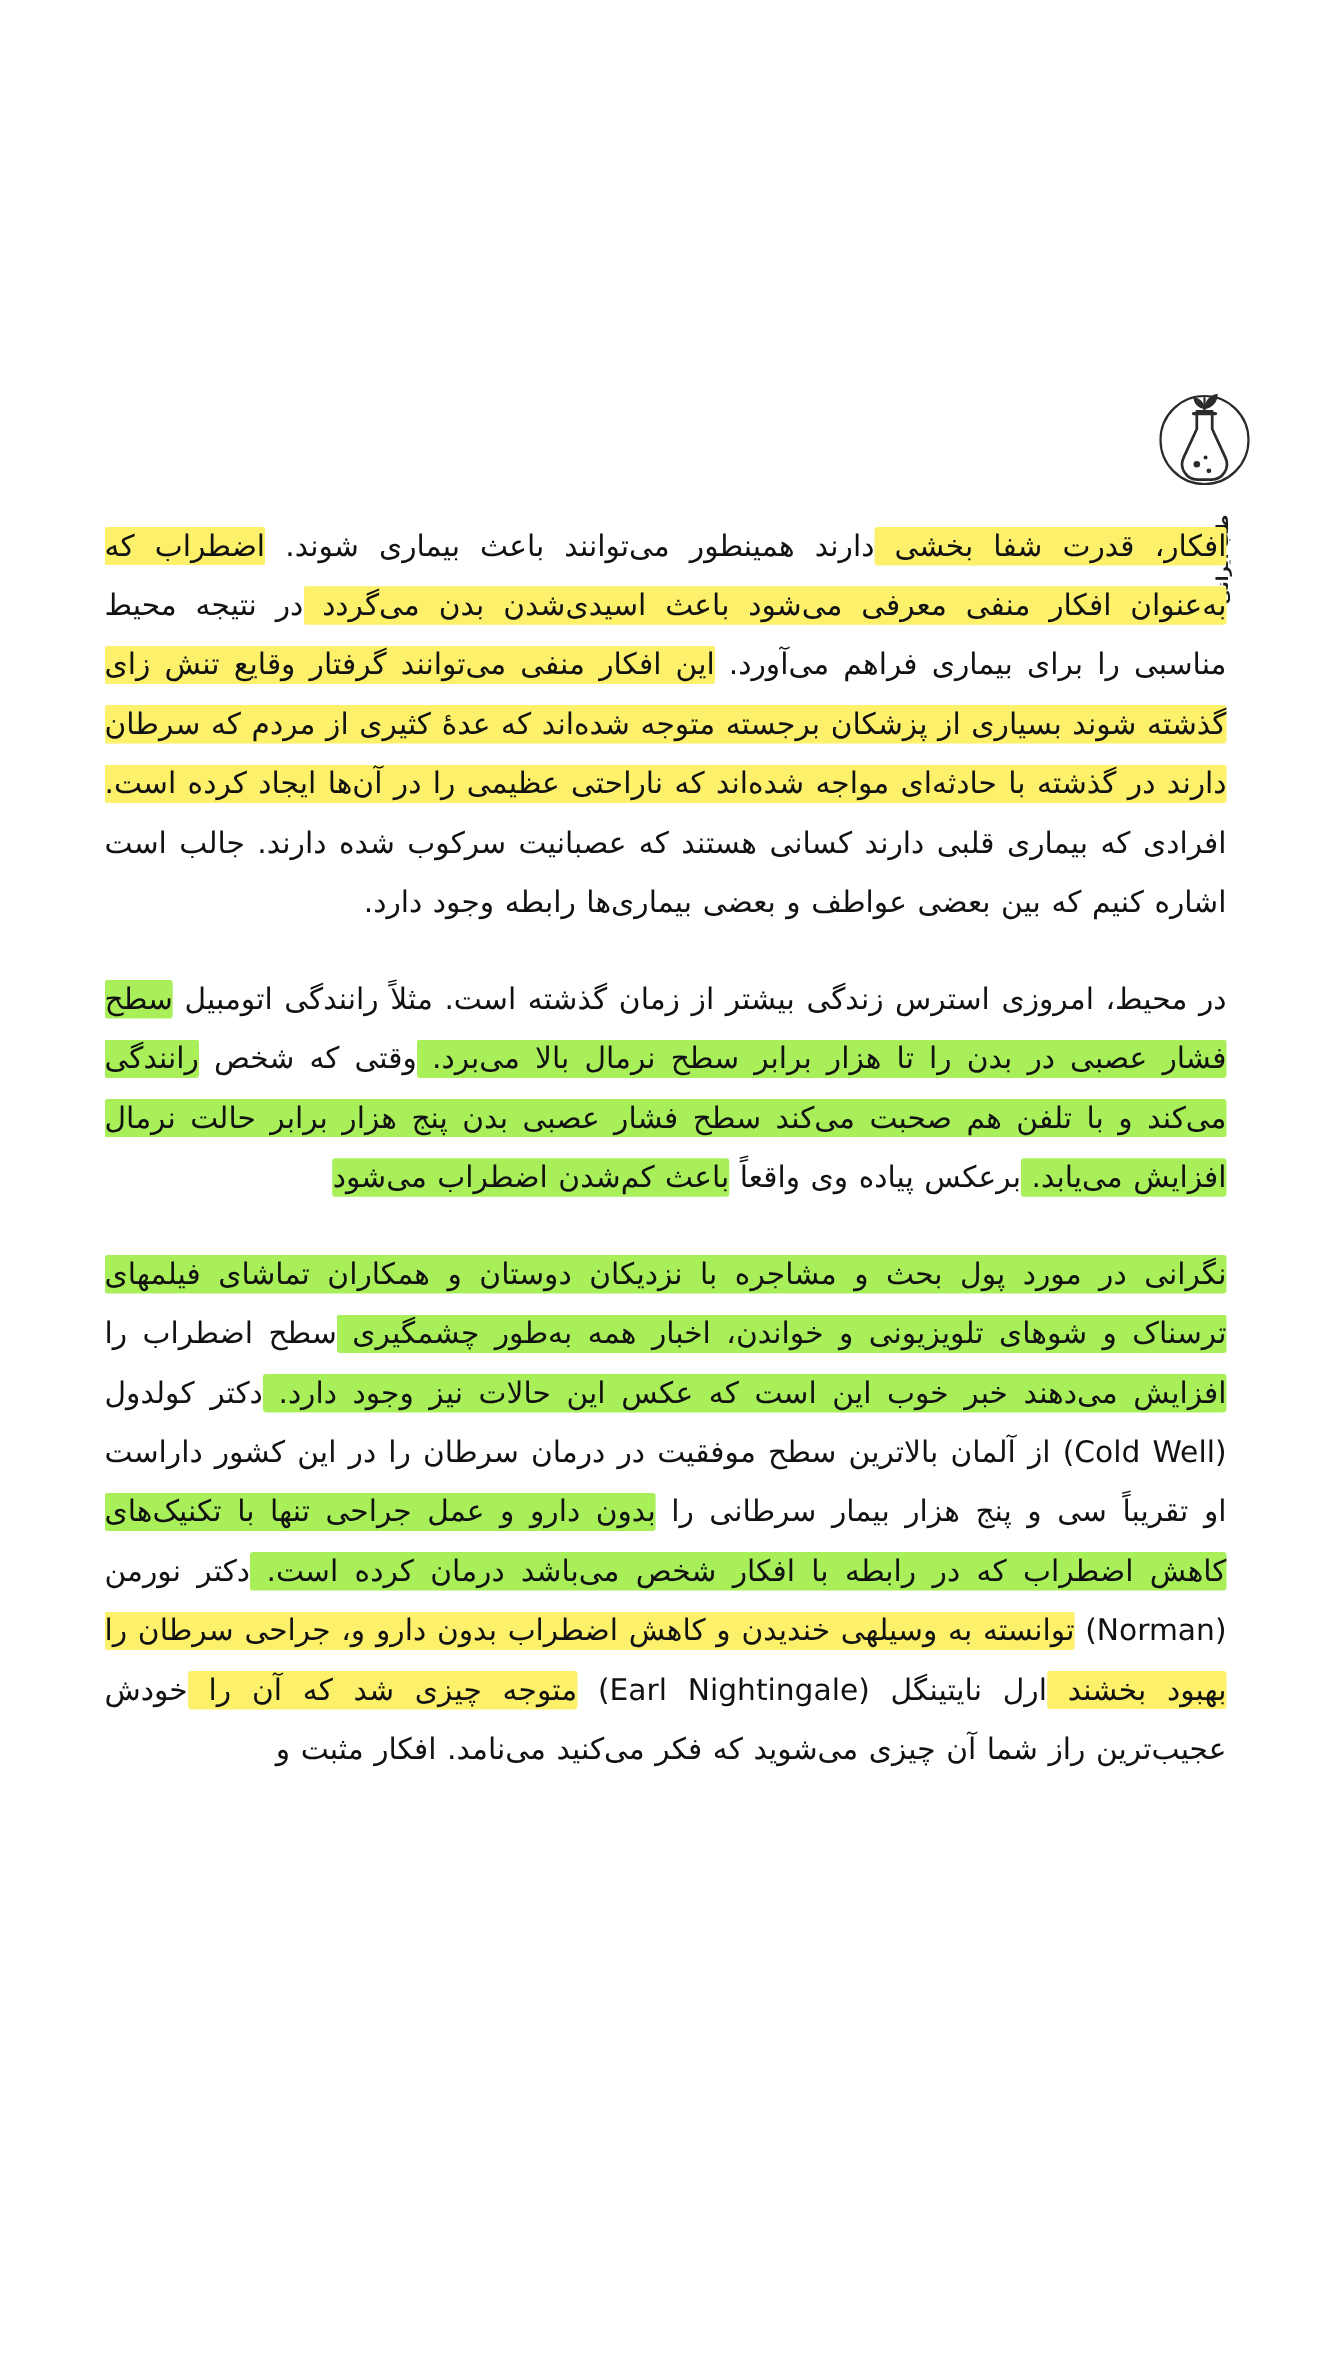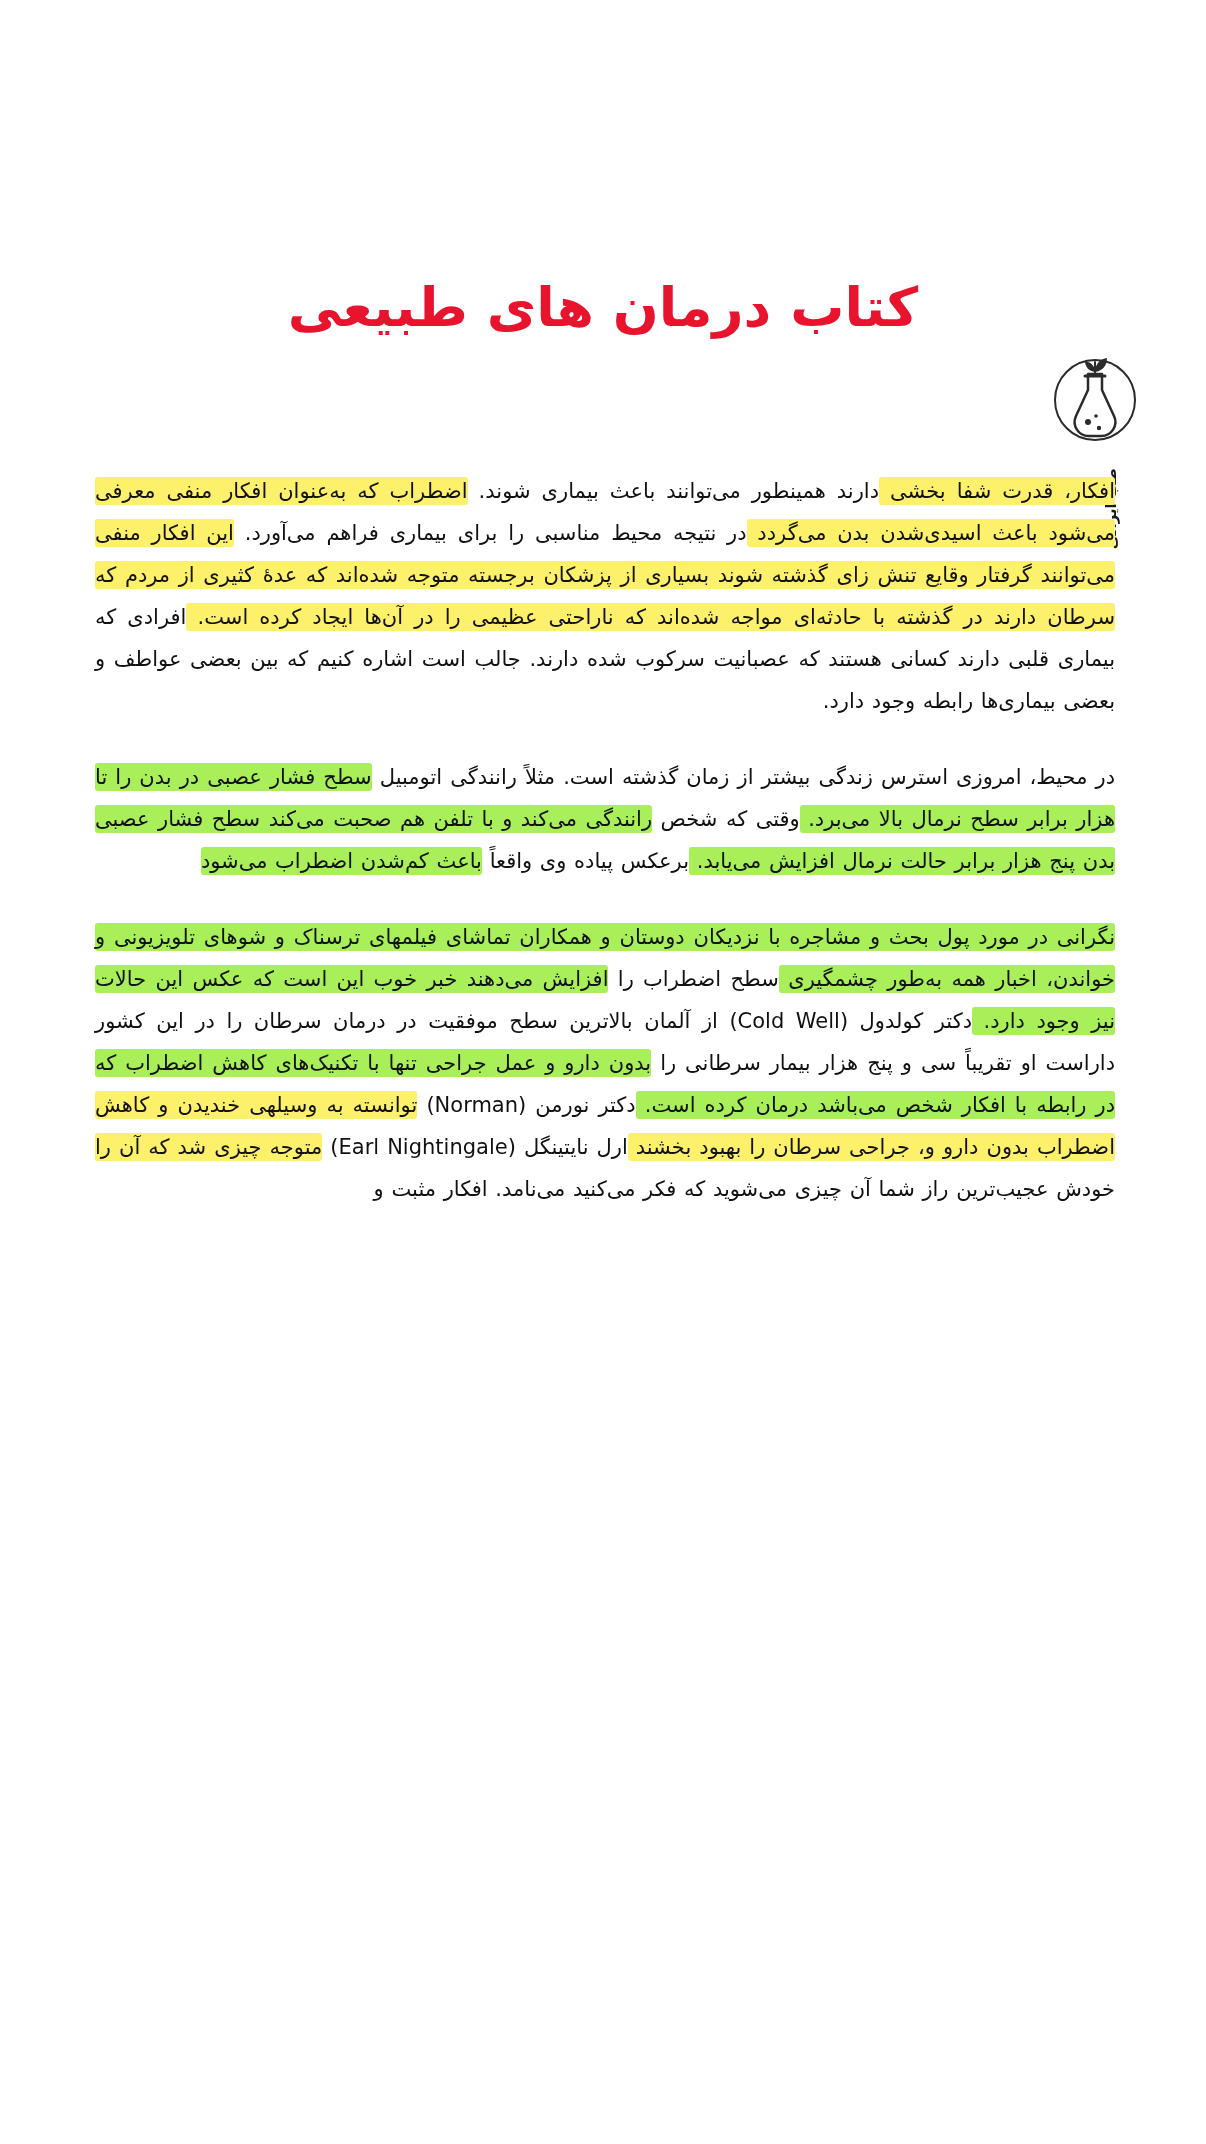--- a/index.html
+++ b/index.html
@@ -65,21 +65,21 @@
 
   
   .content {
     position: absolute;
     top: 470px;
     left: 95px;
     width: 1020px;
   }
   p.para {
     margin: 0 0 34px 0;
-    font-size: 21px;
+    font-size: 27px;
     line-height: 2.0;
     text-align: justify;
     text-align-last: right;
     color: #111111;
     word-spacing: 1px;
   }
   p.para:last-child { margin-bottom: 0; }
 
   
   mark.hl-y {
@@ -97,23 +97,20 @@
     border-radius: 3px;
     box-decoration-break: clone;
     -webkit-box-decoration-break: clone;
   }
 </style>
 </head>
 <body>
 
 <div class="page">
 
-  <div class="title-wrap">
-    <h1 class="title">کتاب درمان های طبیعی</h1>
-  </div>
 
   <div class="logo">
     <svg width="86" height="110" viewBox="0 0 86 110" xmlns="http://www.w3.org/2000/svg">
       <circle cx="43" cy="52" r="40" fill="none" stroke="#2b2b2b" stroke-width="2"></circle>
       <path d="M36 26 h14 v16 l12 26 a14 14 0 0 1 -13 20 h-12 a14 14 0 0 1 -13 -20 l12 -26 z" fill="none" stroke="#2b2b2b" stroke-width="2.5" stroke-linejoin="round"></path>
       <path d="M33 28 h20" stroke="#2b2b2b" stroke-width="3" stroke-linecap="round"></path>
       <path d="M43 24 c0 -9 6 -13 12 -14 c0 8 -5 13 -12 14 z" fill="#2b2b2b"></path>
       <path d="M43 24 c0 -7 -5 -10 -10 -11 c0 6 4 10 10 11 z" fill="#2b2b2b"></path>
       <path d="M43 14 v12" stroke="#2b2b2b" stroke-width="2" stroke-linecap="round"></path>
       <circle cx="36" cy="74" r="3" fill="#2b2b2b"></circle>

